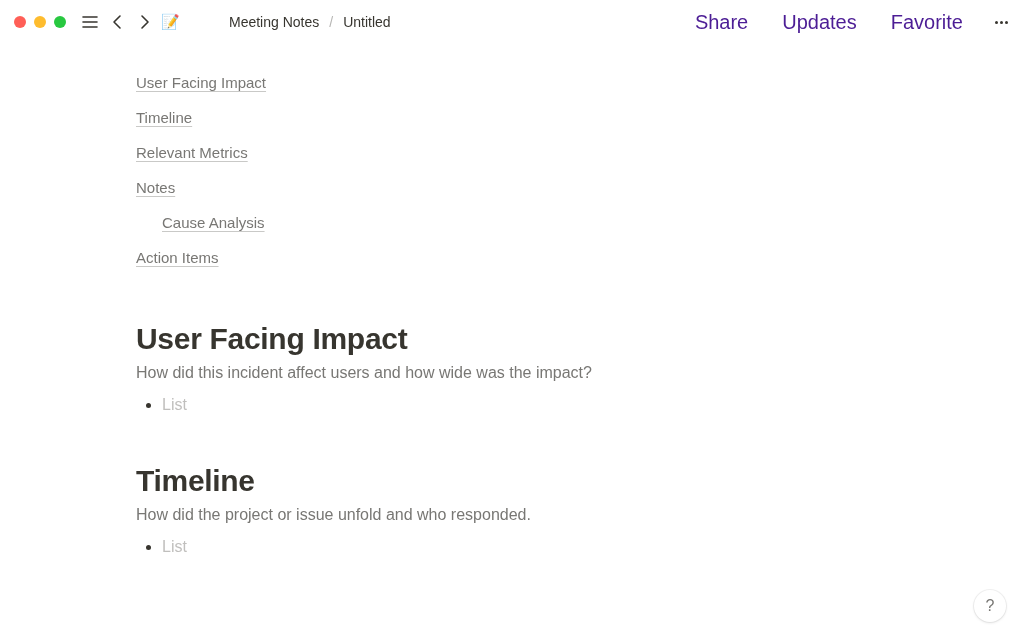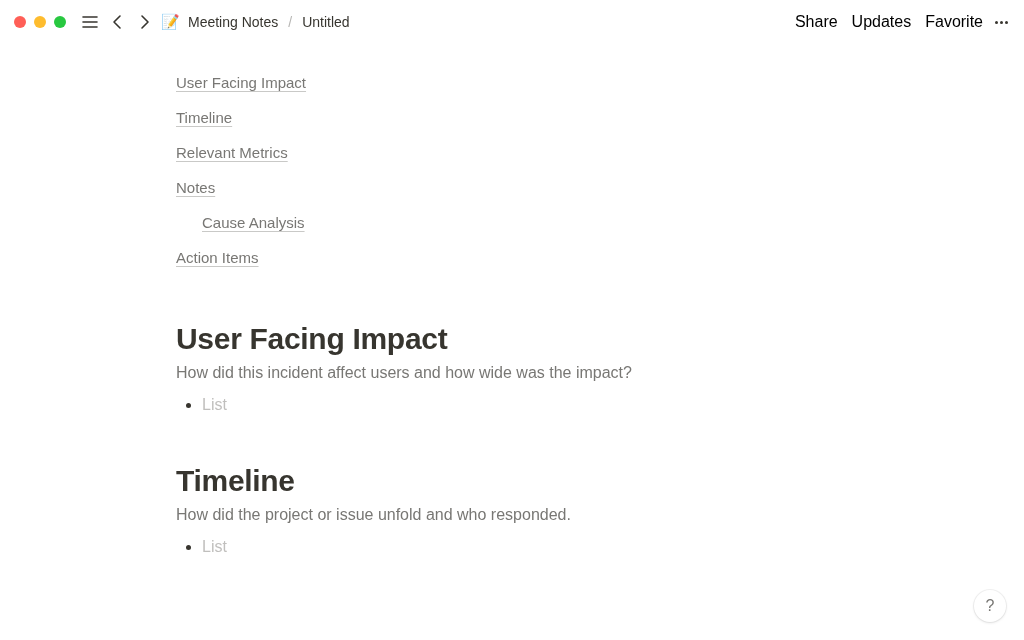--- a/index.html
+++ b/index.html
@@ -6,29 +6,29 @@
   html, body { width: 1024px; height: 640px; overflow: hidden; background: #fff; font-family: -apple-system, BlinkMacSystemFont, "Segoe UI", Helvetica, Arial, sans-serif; color: #37352f; }
   .topbar { display: flex; align-items: center; height: 44px; padding: 0 14px; }
   .traffic-lights { display: flex; gap: 8px; align-items: center; margin-right: 12px; }
   .traffic-dot { width: 12px; height: 12px; border-radius: 50%; }
   .dot-red { background: #ff5f57; }
   .dot-yellow { background: #febc2e; }
   .dot-green { background: #28c840; }
   .icon-btn { display: flex; align-items: center; justify-content: center; width: 24px; height: 24px; cursor: pointer; color: #37352f; border-radius: 3px; }
   .nav-arrows { display: flex; align-items: center; gap: 2px; margin-left: 4px; margin-right: 6px; }
   .page-emoji { width: 18px; height: 18px; display: inline-flex; align-items: center; justify-content: center; font-size: 15px; margin-right: 4px; }
-  .breadcrumb { display: flex; align-items: center; font-size: 14px; color: #37352f; }
+  .breadcrumb { display: flex; align-items: center; font-size: 14px; color: #37352f; margin-left: 41px; }
   .breadcrumb .sep { margin: 0 6px; color: #b7b6b4; }
   .breadcrumb .crumb { cursor: pointer; padding: 2px 4px; border-radius: 3px; }
-  .topbar-right { margin-left: auto; display: flex; align-items: center; gap: 6px; font-size: 16px; color: #000000; }
+  .topbar-right { margin-left: auto; display: flex; align-items: center; gap: 26px; font-size: 20px; color: #4c1d95; }
   .topbar-right .action { cursor: pointer; padding: 2px 4px; border-radius: 3px; }
   .more-dots { display: flex; gap: 2px; align-items: center; cursor: pointer; padding: 0 2px; }
   .more-dots span { width: 3px; height: 3px; border-radius: 50%; background: #37352f; }
 
-  .content { padding-left: 136px; padding-right: 88px; padding-top: 24px; height: calc(640px - 44px); overflow: hidden; margin-left: 40px; }
+  .content { padding-left: 136px; padding-right: 88px; padding-top: 24px; height: calc(640px - 44px); overflow: hidden; }
 
   .toc { font-size: 15px; line-height: 1.4; }
   .toc .toc-item { color: #787774; text-decoration: underline; text-decoration-color: rgba(120,119,116,0.4); text-underline-offset: 3px; cursor: pointer; display: inline-block; padding: 4px 0; }
   .toc .toc-row { margin-bottom: 6px; }
   .toc .indent { padding-left: 26px; }
 
   h1.section-title { font-weight: 700; font-size: 30px; letter-spacing: -0.01em; color: #37352f; margin-top: 50px; margin-bottom: 8px; }
   .section-desc { font-size: 16px; color: #787774; margin-bottom: 14px; }
 
   ul.bullet { list-style: disc; padding-left: 26px; font-size: 16px; }

